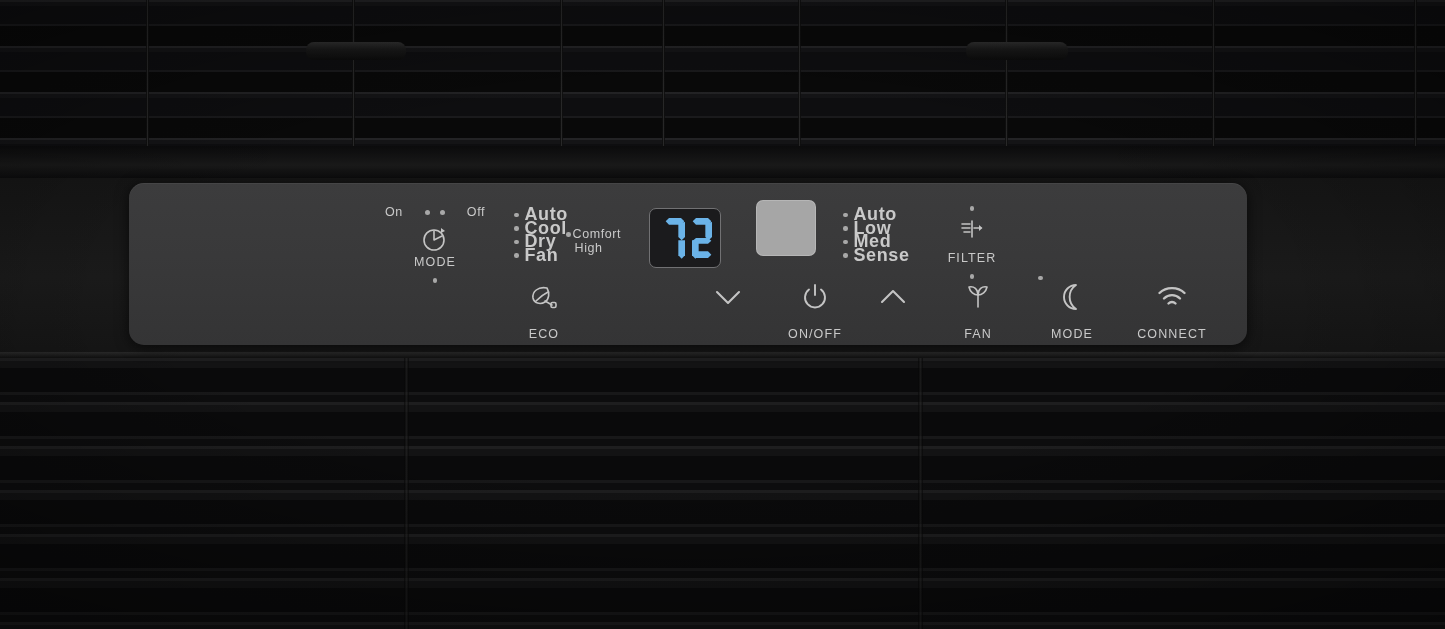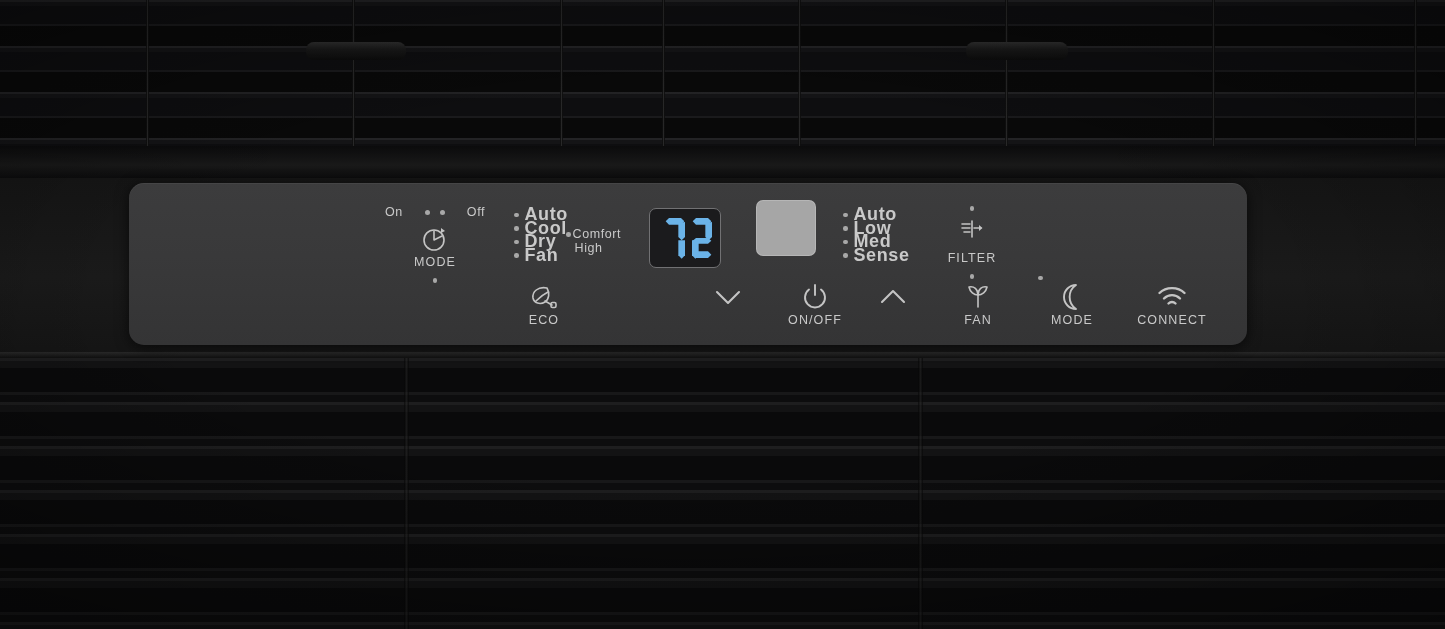--- a/index.html
+++ b/index.html
@@ -138,21 +138,21 @@
   #filter-icon { margin:2px auto 2px; width:26px; height:22px; }
   #filter-label { margin-top:11px; }
   #filter-led-bottom { display:flex; justify-content:center; margin-top:9px; }
 
   
   #connect-led { position:absolute; left:909px; top:83px; }
 
   
   .key { position:absolute; width:110px; text-align:center; }
   .key .iconwrap { height:32px; }
-  .key .btn-lbl { margin-top:0; }
+  .key .btn-lbl { margin-top:14px; }
 
   #key-eco     { left:360px; top:98px; }
   #key-mode    { left:447px; top:98px; }
   #key-down    { left:544px; top:98px; }
   #key-onoff   { left:631px; top:98px; }
   #key-up      { left:709px; top:98px; }
   #key-fan     { left:794px; top:98px; }
   #key-sleep   { left:888px; top:98px; }
   #key-connect { left:988px; top:98px; }
 </style>

